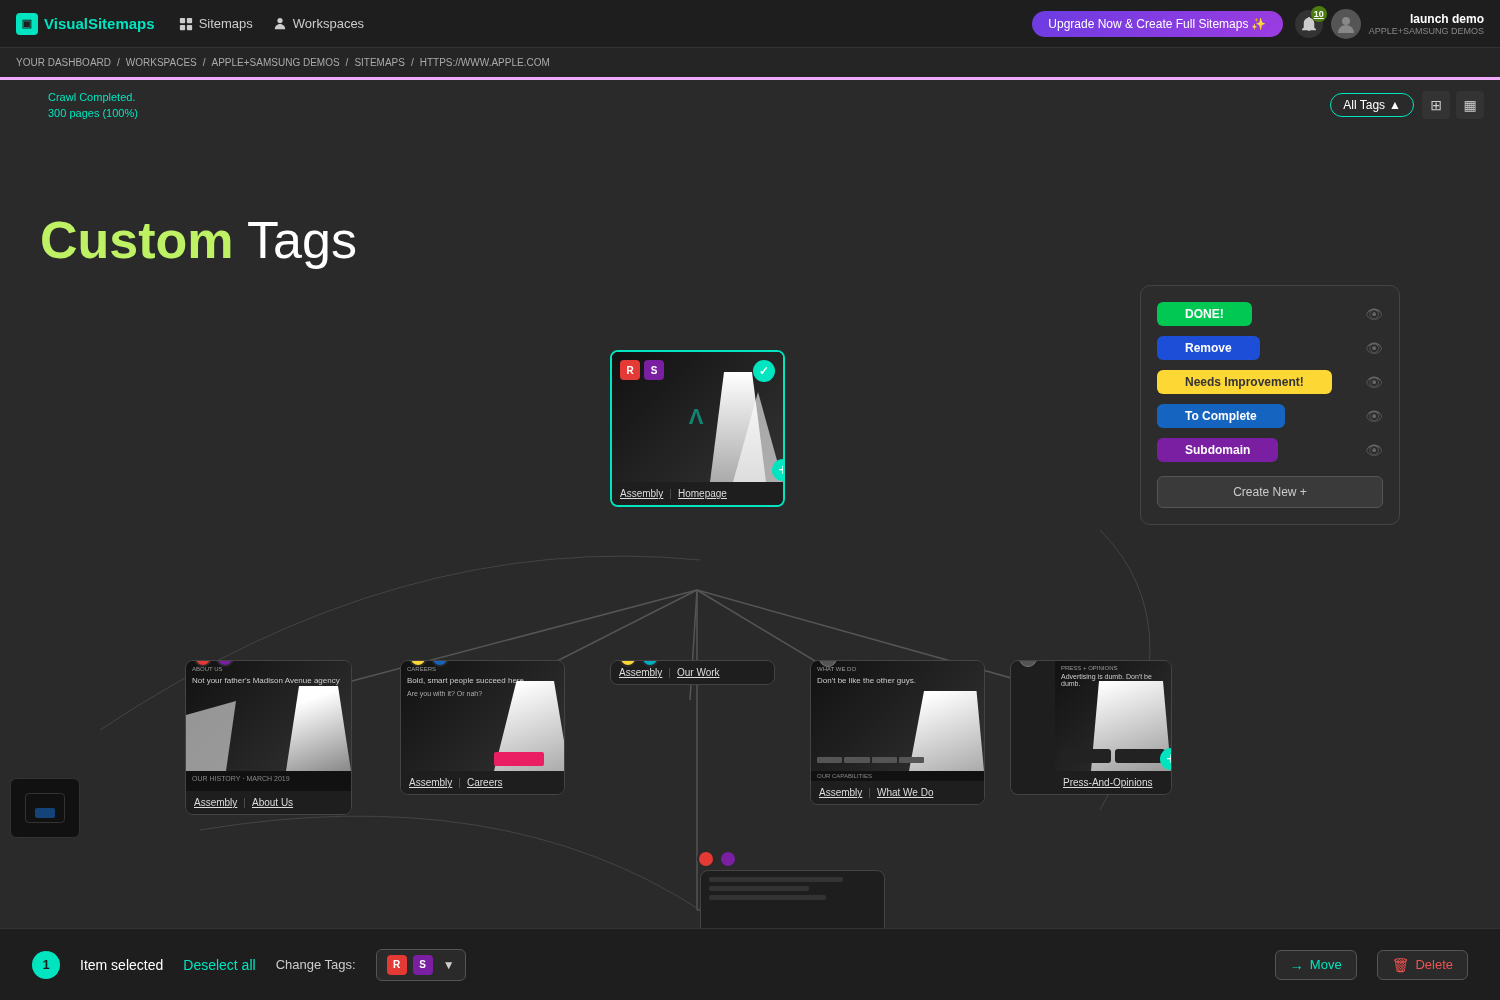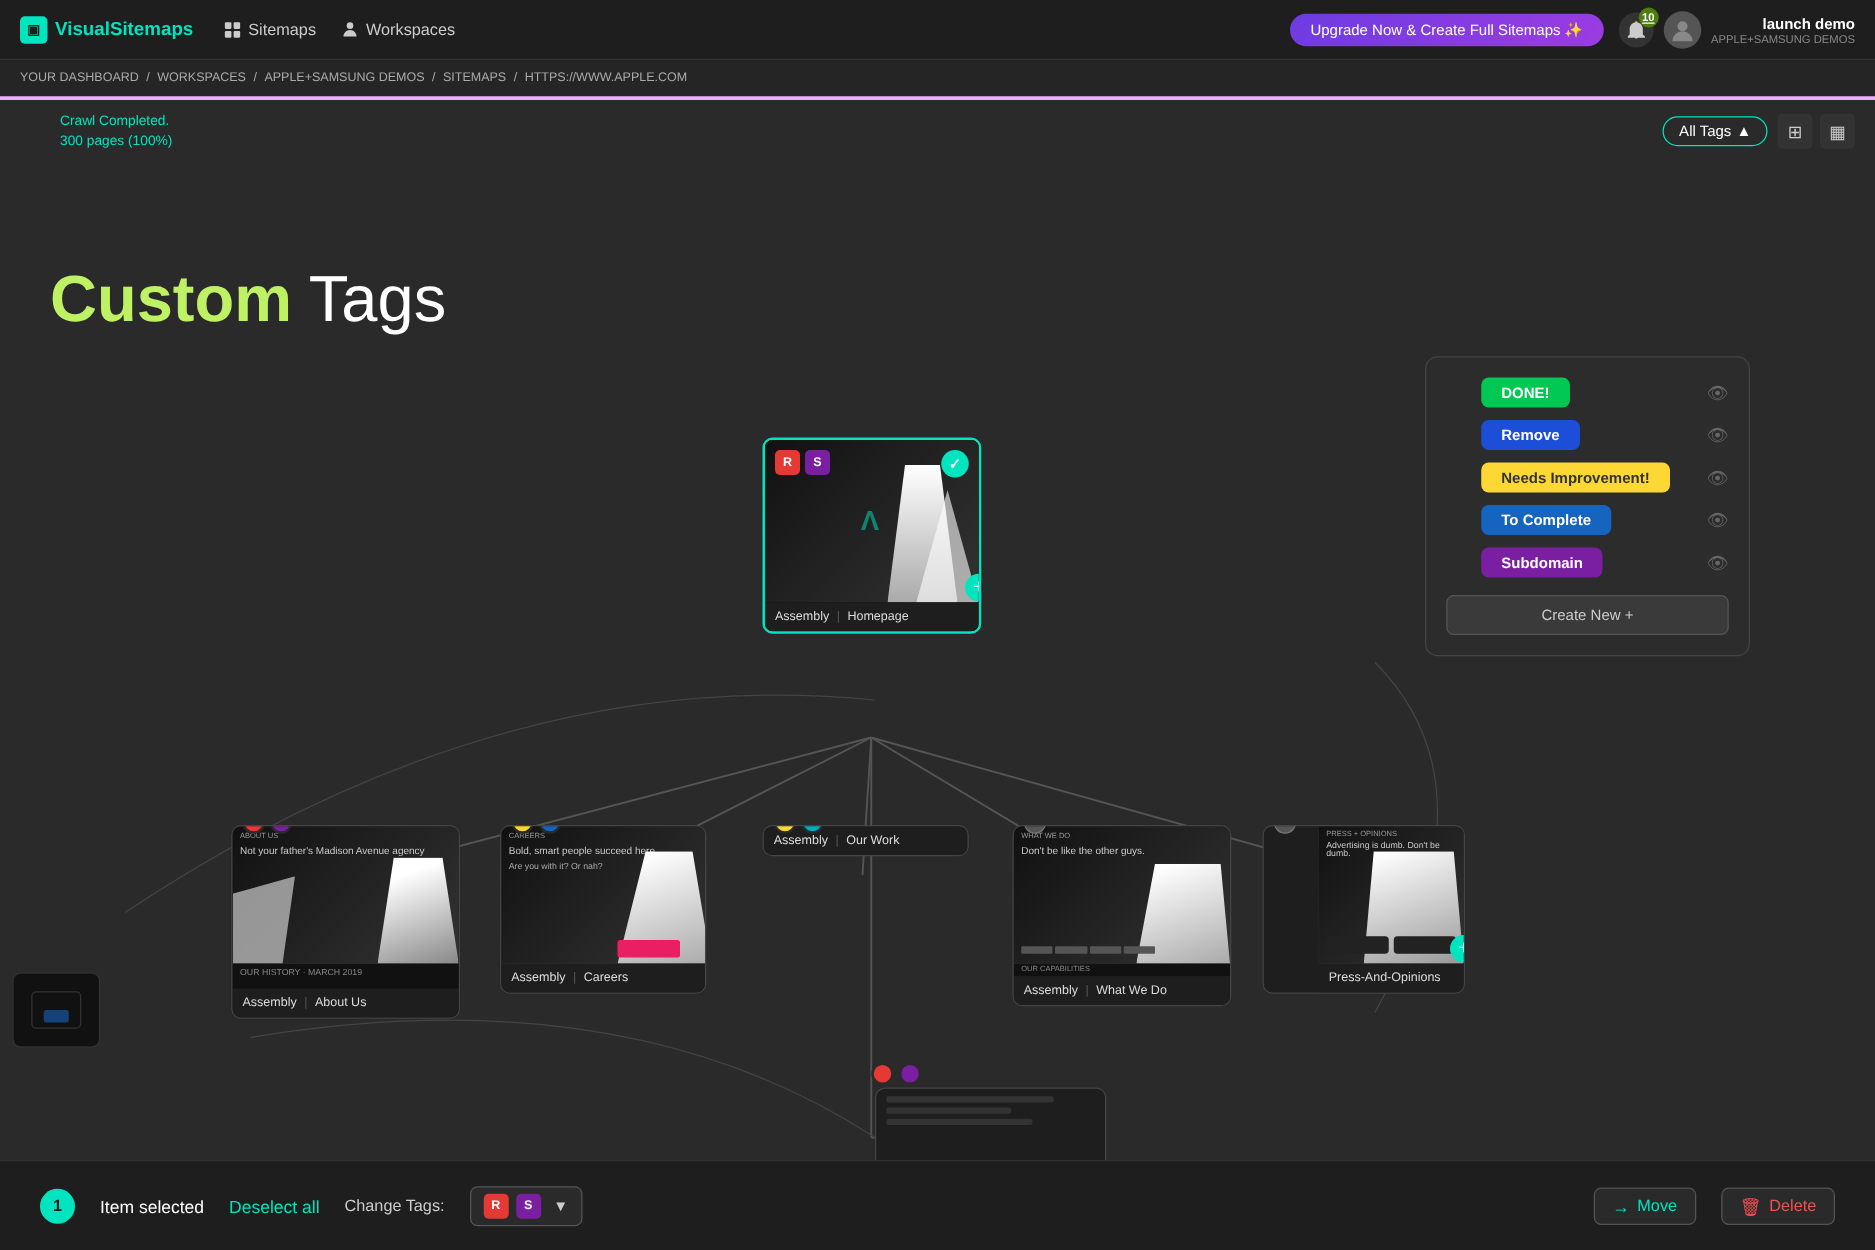--- a/index.html
+++ b/index.html
@@ -173,21 +173,21 @@
     .node-preview {
       width: 100%; 
       background: #333;
       position: relative;
       overflow: hidden;
     }
     .node-footer {
       background: #1e1e1e;
       padding: 6px 8px;
       display: flex; align-items: flex-start; gap: 6px;
-      font-size: 10px; color: #ddd;
+      font-size: 10px; color: #ddd; text-decoration: underline;
     }
     .node-footer-sep { color: #555; }
 
     
     .preview-bg {
       width: 100%; height: 100%;
       background: linear-gradient(135deg, #111 0%, #333 100%);
       display: flex; align-items: center; justify-content: center;
       position: relative; overflow: hidden;
     }
@@ -245,26 +245,25 @@
       border: 1px solid #444;
       padding: 16px;
       z-index: 50;
     }
     .tag-row {
       display: flex; align-items: center; justify-content: space-between;
       margin-bottom: 10px;
     }
     .tag-pill {
       border-radius: 6px;
-      padding: 5px 16px;
+      padding: 5px 28px;
       font-size: 12px; font-weight: 600;
       color: #fff;
       cursor: pointer;
       border: none;
-      margin-left: 28px;
     }
     .tag-done { background: #00c853; }
     .tag-remove { background: #1d4ed8; }
     .tag-needs { background: #fdd835; color: #333; }
     .tag-complete { background: #1565c0; }
     .tag-subdomain { background: #7b1fa2; }
     .tag-eye {
       color: #666; font-size: 14px; cursor: pointer;
     }
     .create-new-btn {
@@ -487,21 +486,21 @@
       <button class="tag-pill tag-complete">To Complete</button>
       <span class="tag-eye">👁</span>
     </div>
     <div class="tag-row">
       <button class="tag-pill tag-subdomain">Subdomain</button>
       <span class="tag-eye">👁</span>
     </div>
     <button class="create-new-btn">Create New +</button>
   </div>
 
-  <div class="node" style="left:185px;top:530px;width:183px;">
+  <div class="node" style="left:185px;top:530px;width:167px;">
     <div class="tag-dots">
       <div class="tag-dot" style="background:#e53935;"></div>
       <div class="tag-dot" style="background:#7b1fa2;"></div>
     </div>
     <div class="node-preview" style="height:110px;">
       <div class="preview-bg">
         <div style="position:absolute;top:4px;left:6px;font-size:7px;color:#888;line-height:1.4;">
           <div style="font-size:6px;color:#999;margin-bottom:2px;">ABOUT US</div>
           <div style="color:#ccc;font-size:8px;">Not your father's Madison Avenue agency</div>
         </div>

